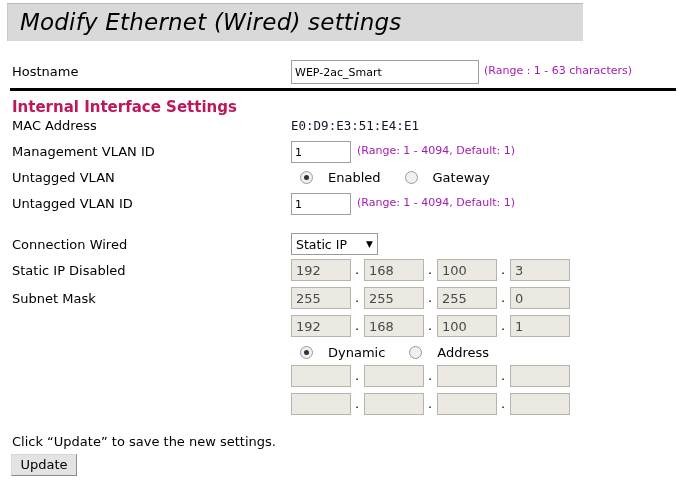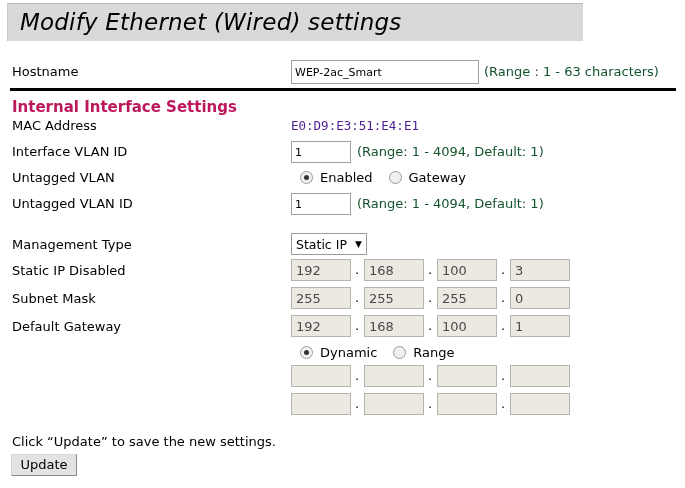--- a/index.html
+++ b/index.html
@@ -51,22 +51,22 @@
     position: absolute;
     left: 12px;
     top: 0;
     white-space: nowrap;
     font-size: 13px;
     color: #000;
   }
   .hint {
     position: absolute;
     white-space: nowrap;
-    font-size: 13px;
-    color: #14532d;
+    font-size: 11px;
+    color: #a21caf;
   }
 
   
   .text-input {
     position: absolute;
     box-sizing: border-box;
     background: #ffffff;
     border: 1px solid #a0a0a0;
     font-family: "DejaVu Sans", "Liberation Sans", sans-serif;
     font-size: 11px;
@@ -92,21 +92,21 @@
     font-size: 13px;
     color: #000;
     line-height: 22px;
   }
 
   
   .mono-value {
     position: absolute;
     font-family: "DejaVu Sans Mono", "Liberation Mono", monospace;
     font-size: 12.5px;
-    color: #4c1d95;
+    color: #0f172a;
     white-space: nowrap;
   }
 
   
   .hrule {
     position: absolute;
     left: 10px;
     top: 88px;
     width: 666px;
     height: 3px;
@@ -120,21 +120,21 @@
     font-size: 15px;
     color: #be185d;
     white-space: nowrap;
   }
 
   
   .radio-group {
     position: absolute;
     display: flex;
     align-items: center;
-    gap: 0;
+    gap: 8px;
   }
   .radio {
     position: relative;
     width: 13px;
     height: 13px;
     border-radius: 50%;
     box-sizing: border-box;
     background: #f0f0f0;
     border: 1px solid #9a9a9a;
     flex: none;
@@ -158,21 +158,21 @@
     white-space: nowrap;
   }
 
   
   .select {
     position: absolute;
     box-sizing: border-box;
     background: #ffffff;
     border: 1px solid #9a9a9a;
     height: 22px;
-    width: 76px;
+    width: 87px;
     font-size: 12.5px;
     color: #000;
     display: flex;
     align-items: center;
     padding: 0 4px;
   }
   .select .sel-text { flex: 1; white-space: nowrap; }
   .select .caret { font-size: 9px; color: #000; margin-left: 4px; }
 
   
@@ -218,21 +218,21 @@
 
 <div class="hrule"></div>
 <div class="section-heading">Internal Interface Settings</div>
 
 <div class="row" style="top:118px;">
   <span class="label">MAC Address</span>
   <span class="mono-value" style="left:291px; top:0;">E0:D9:E3:51:E4:E1</span>
 </div>
 
 <div class="row" style="top:144px;">
-  <span class="label">Interface VLAN ID</span>
+  <span class="label">Management VLAN ID</span>
   <input class="text-input" style="left: 291px; top: -3px; width: 60px; height: 22px;" value="1">
   <span class="hint" style="left:357px; top:0;">(Range: 1 - 4094, Default: 1)</span>
 </div>
 
 <div class="row" style="top:170px;">
   <span class="label">Untagged VLAN</span>
   <div class="radio-group" style="left:300px; top:0;">
     <span class="radio checked"></span>
     <span class="radio-label">Enabled</span>
     <span class="radio"></span>
@@ -240,21 +240,21 @@
   </div>
 </div>
 
 <div class="row" style="top:196px;">
   <span class="label">Untagged VLAN ID</span>
   <input class="text-input" style="left: 291px; top: -3px; width: 60px; height: 22px;" value="1">
   <span class="hint" style="left:357px; top:0;">(Range: 1 - 4094, Default: 1)</span>
 </div>
 
 <div class="row" style="top:237px;">
-  <span class="label">Management Type</span>
+  <span class="label">Connection Wired</span>
   <div class="select" style="left:291px; top:-4px;">
     <span class="sel-text">Static IP</span>
     <span class="caret">▼</span>
   </div>
 </div>
 
 <div class="row" style="top:263px;">
   <span class="label">Static IP Disabled</span>
   <input class="octet" style="left: 291px; top: -4px;" value="192">
   <span class="dot" style="left:355px; top:-4px;">.</span>
@@ -270,36 +270,35 @@
   <input class="octet" style="left: 291px; top: -4px;" value="255">
   <span class="dot" style="left:355px; top:-4px;">.</span>
   <input class="octet" style="left: 364px; top: -4px;" value="255">
   <span class="dot" style="left:428px; top:-4px;">.</span>
   <input class="octet" style="left: 437px; top: -4px;" value="255">
   <span class="dot" style="left:501px; top:-4px;">.</span>
   <input class="octet" style="left: 510px; top: -4px;" value="0">
 </div>
 
 <div class="row" style="top:319px;">
-  <span class="label">Default Gateway</span>
   <input class="octet" style="left: 291px; top: -4px;" value="192">
   <span class="dot" style="left:355px; top:-4px;">.</span>
   <input class="octet" style="left: 364px; top: -4px;" value="168">
   <span class="dot" style="left:428px; top:-4px;">.</span>
   <input class="octet" style="left: 437px; top: -4px;" value="100">
   <span class="dot" style="left:501px; top:-4px;">.</span>
   <input class="octet" style="left: 510px; top: -4px;" value="1">
 </div>
 
 <div class="row" style="top:345px;">
   <div class="radio-group" style="left:300px; top:0;">
     <span class="radio checked"></span>
     <span class="radio-label">Dynamic</span>
     <span class="radio"></span>
-    <span class="radio-label">Range</span>
+    <span class="radio-label">Address</span>
   </div>
 </div>
 
 <div class="row" style="top:369px;">
   <input class="octet" style="left: 291px; top: -4px;" value="">
   <span class="dot" style="left:355px; top:-4px;">.</span>
   <input class="octet" style="left: 364px; top: -4px;" value="">
   <span class="dot" style="left:428px; top:-4px;">.</span>
   <input class="octet" style="left: 437px; top: -4px;" value="">
   <span class="dot" style="left:501px; top:-4px;">.</span>

